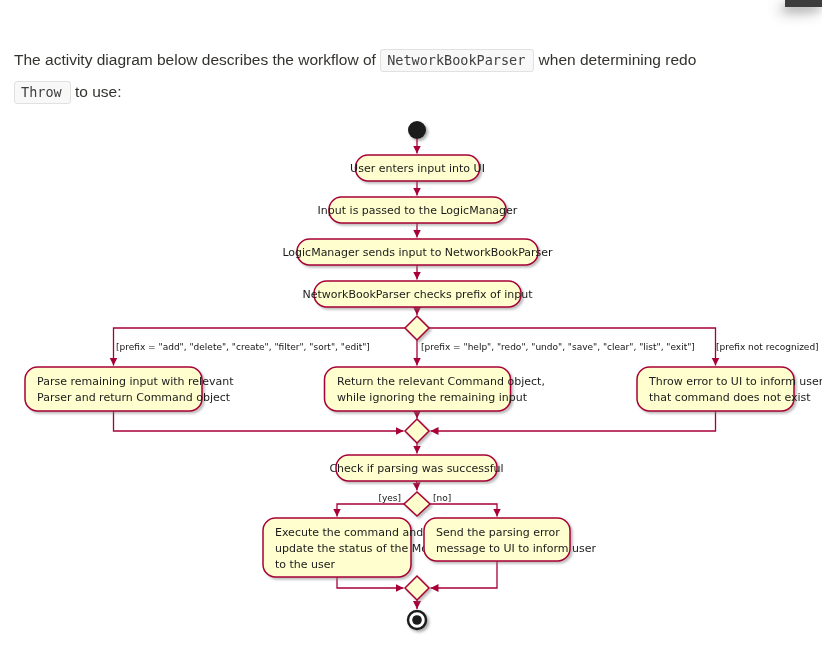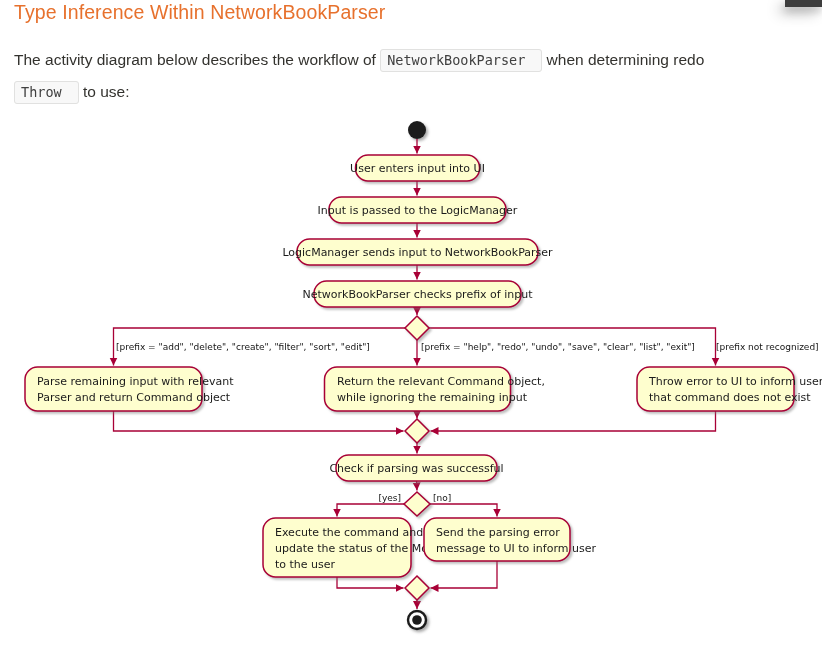--- a/index.html
+++ b/index.html
@@ -37,21 +37,21 @@
     line-height: 31px;
     color: #33322e;
   }
   .inline-code {
     font-family: "DejaVu Sans Mono", monospace;
     font-size: 13.5px;
     color: #404040;
     background: #f8f8f8;
     border: 1px solid #e1e1e0;
     border-radius: 3px;
-    padding: 2px 16px 3px 6px;
+    padding: 2px 8px 3px 6px;
     white-space: nowrap;
   }
 
   .diagram-wrap {
     position: absolute;
     left: 0; top: 120px;
     width: 822px; height: 527px; text-align: right;
   }
 
   svg text {
@@ -63,21 +63,20 @@
   .shp { filter: drop-shadow(2.2px 2.4px 1.2px rgba(125,125,125,0.5)); }
   .node-shadow { filter: drop-shadow(2.2px 2.4px 1.6px rgba(110,110,110,0.6)); }
 </style>
 </head>
 <body>
 
 <div class="page">
 
   <div class="top-right-fragment"></div>
 
-  <h2 class="doc-heading">Type Inference Within NetworkBookParser</h2>
 
   <p class="doc-paragraph"><span>The activity diagram below describes the workflow of </span><span class="inline-code">NetworkBookParser</span><span> when determining redo </span><span class="inline-code">Throw</span><span> to use:</span></p>
 
   <div class="diagram-wrap">
     <svg width="822" height="527" viewBox="0 0 822 527">
       <defs>
         <marker id="arrow" markerWidth="9" markerHeight="9" refX="8" refY="4" orient="auto" markerUnits="userSpaceOnUse">
           <path d="M0,0 L8,4 L0,8 z" fill="#a80036"></path>
         </marker>
       </defs>

